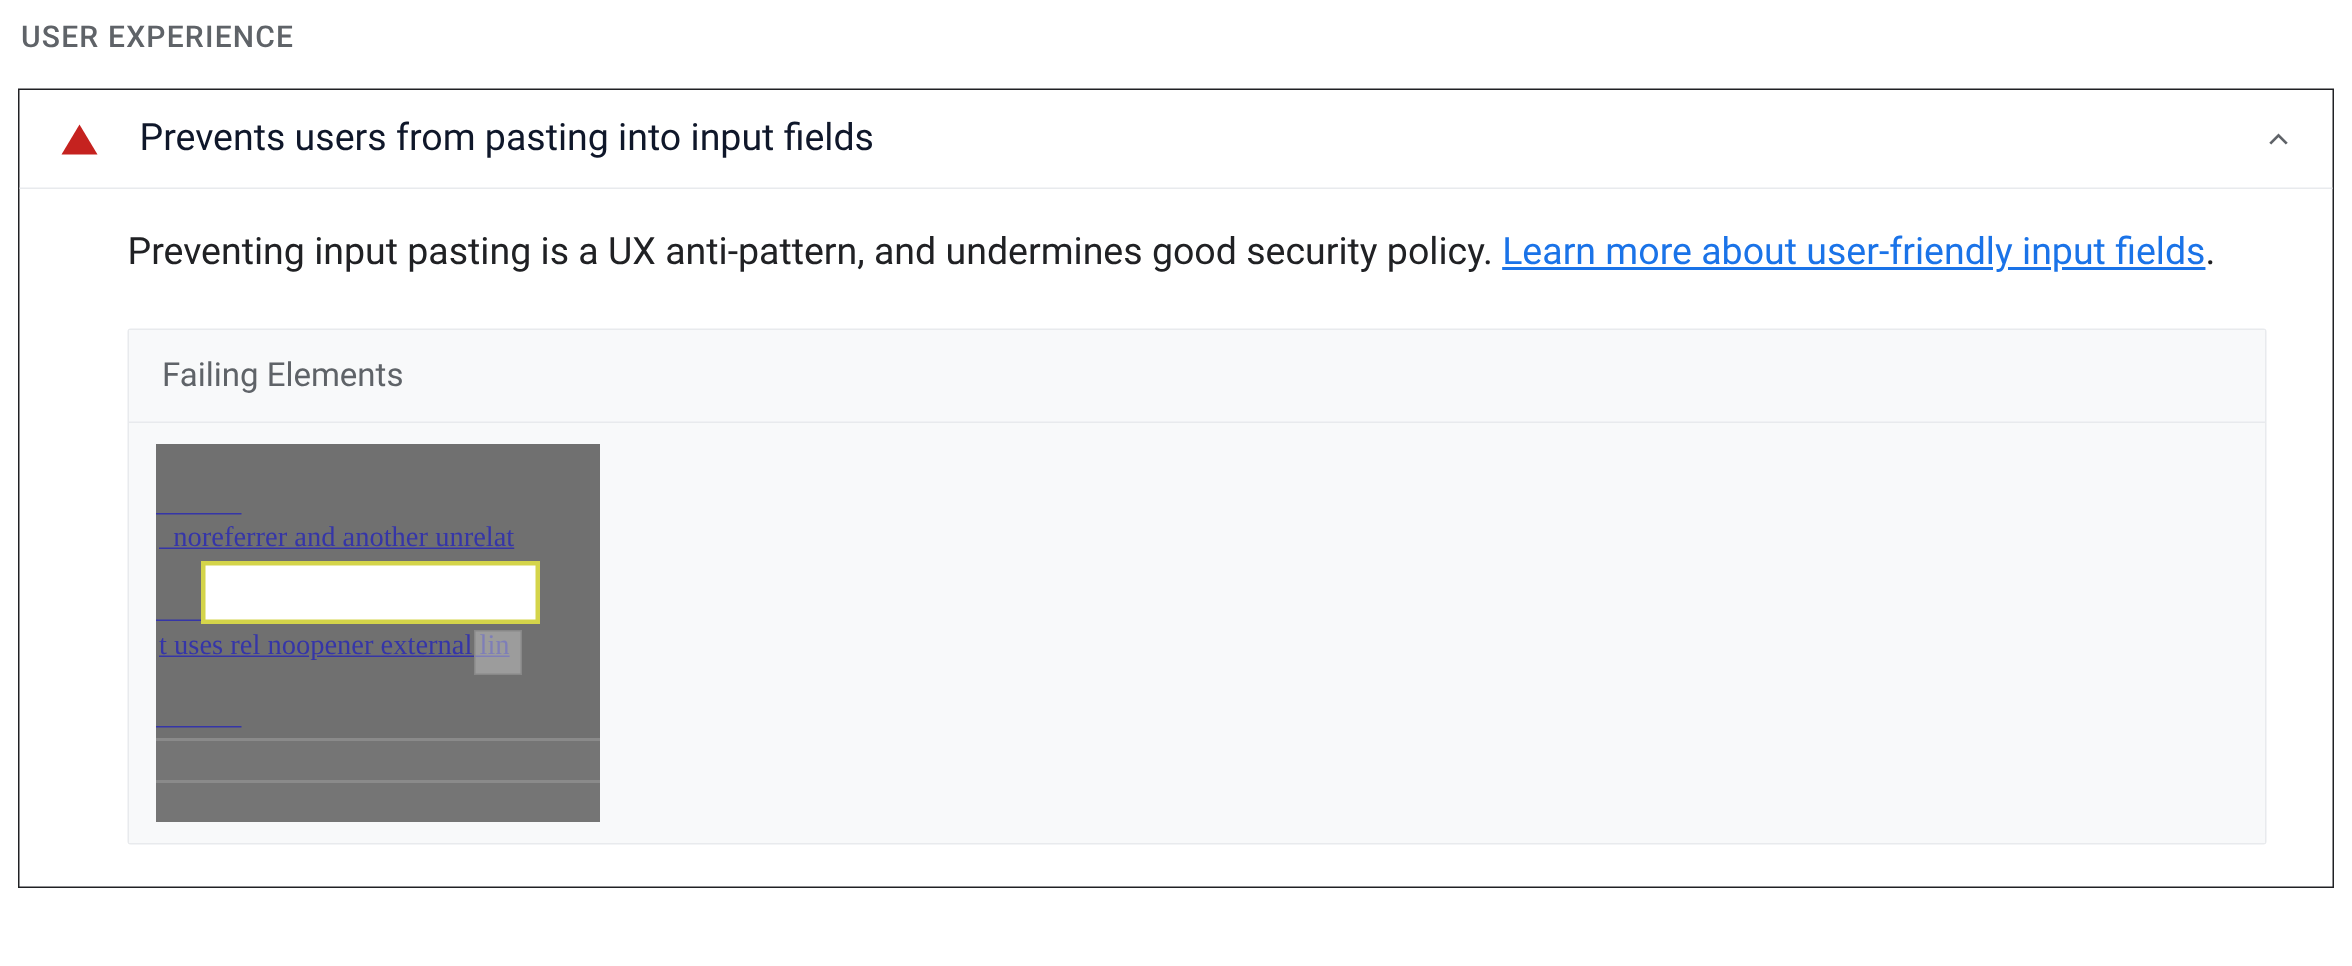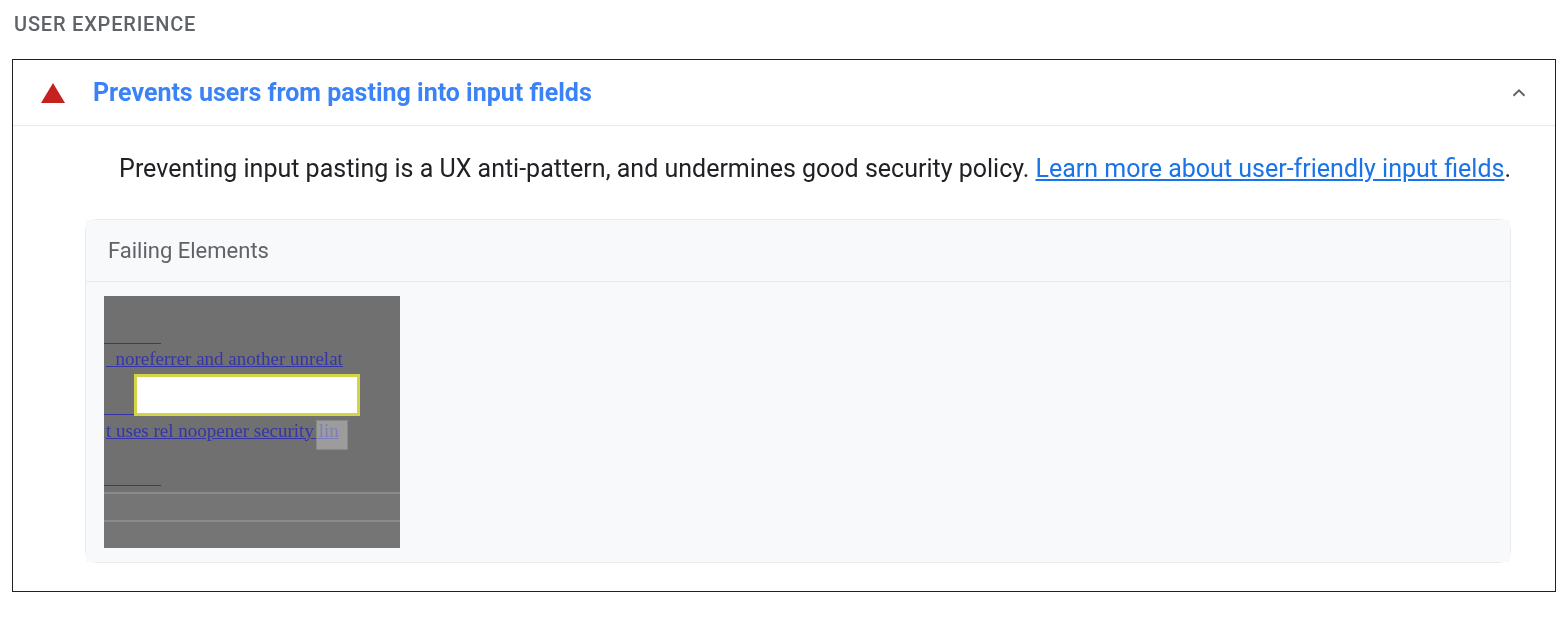--- a/index.html
+++ b/index.html
@@ -32,50 +32,49 @@
       width: 0;
       height: 0;
       border-left: 12px solid transparent;
       border-right: 12px solid transparent;
       border-bottom: 20px solid #c5221f;
       margin-right: 28px;
       flex-shrink: 0;
     }
     .audit-title {
       font-size: 25px;
-      font-weight: 700;
-      color: #3b82f6;
+      font-weight: 400;
+      color: #0f172a;
       flex: 1;
     }
     .chevron {
       width: 24px;
       height: 24px;
       display: flex;
       align-items: center;
       justify-content: center;
       color: #5f6368;
     }
     .chevron svg { width: 22px; height: 22px; }
     .audit-body {
       padding: 24px 44px 28px 72px;
     }
     .description {
       font-size: 25px;
       line-height: 1.55;
       color: #202124;
       margin-bottom: 30px;
-      text-align: right;
     }
     .description a {
       color: #1a73e8;
       text-decoration: underline;
     }
     .details-table {
       border: 1px solid #e8eaed;
-      border-radius: 12px;
+      border-radius: 2px;
     }
     .details-head {
       background: #f8f9fa;
       padding: 18px 22px;
       font-size: 22px;
       color: #5f6368;
       border-bottom: 1px solid #e8eaed;
     }
     .details-row {
       display: flex;
@@ -178,21 +177,21 @@
     <p class="description">
       <span>Preventing input pasting is a UX anti-pattern, and undermines good security policy. </span><a href="#">Learn more about user-friendly input fields</a><span>.</span>
     </p>
 
     <div class="details-table">
       <div class="details-head">Failing Elements</div>
       <div class="details-row">
         <div class="thumb">
           <div class="thumb-text">
             <span class="thumb-line">  noreferrer and another unrelat</span>
-            <span class="thumb-line">t uses rel noopener security lin</span>
+            <span class="thumb-line">t uses rel noopener external lin</span>
             <span class="thumb-line">al link that uses rel noopener a</span>
             
           </div>
           <div class="thumb-input-hl"></div>
           <div class="thumb-iconbox"></div>
           <div class="thumb-gray-rows">
             <div class="thumb-gray-row"></div>
             <div class="thumb-gray-row"></div>
           </div>
         </div>

